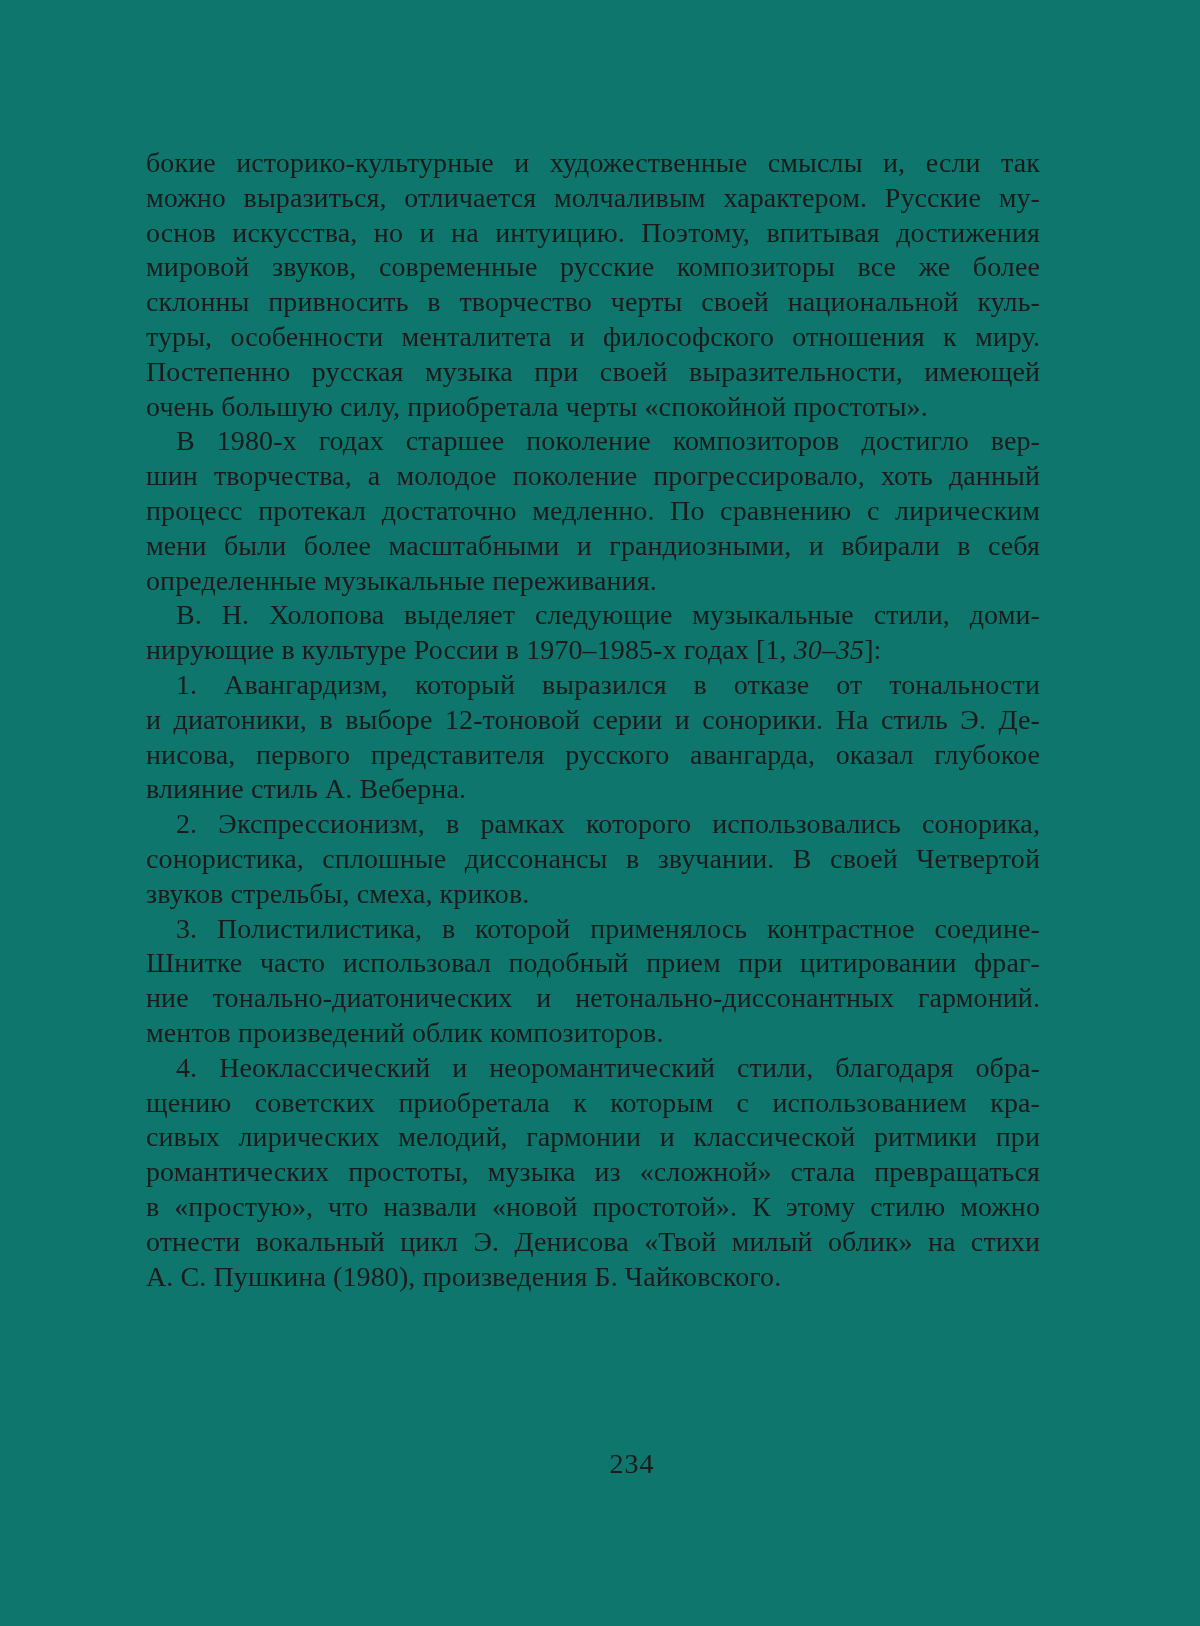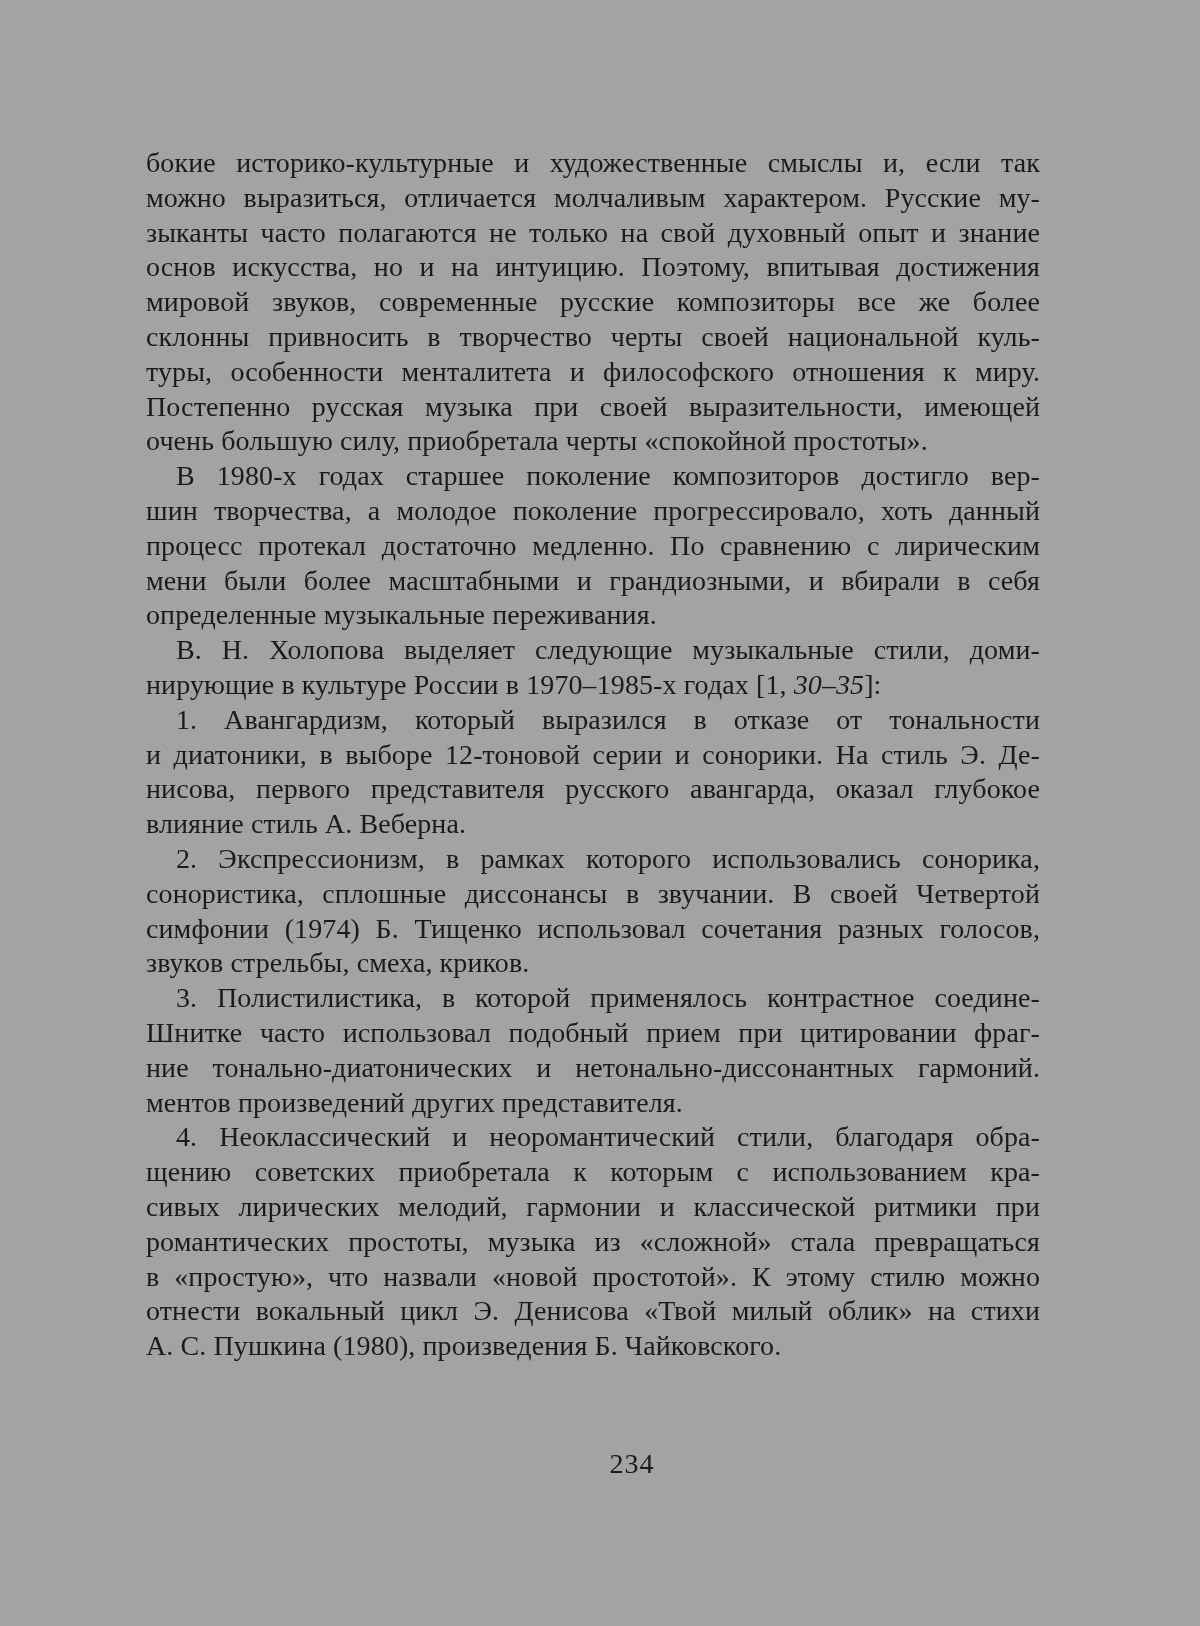--- a/index.html
+++ b/index.html
@@ -11,21 +11,21 @@
     height: 1626px;
     background: #ffffff;
     position: relative;
     font-family: "Liberation Serif", "DejaVu Serif", serif;
     color: #1b1b1b;
     overflow: hidden;
   }
   .page {
     position: absolute;
     inset: 0;
-    background: #a3a3a3;
+    background: #0f766e;
   }
   .text-block {
     position: absolute;
     left: 146px;
     top: 146px;
     width: 894px;
     font-size: 28px;
     line-height: 34.8px;
     letter-spacing: 0.1px;
   }
@@ -56,46 +56,44 @@
     padding-left: 32px;
   }
 </style>
 </head>
 <body>
 
 <div class="page">
   <div class="text-block">
       <div class="line">бокие историко-культурные и художественные смыслы и, если так</div>
       <div class="line">можно выразиться, отличается молчаливым характером. Русские му-</div>
-      <div class="line">зыканты часто полагаются не только на свой духовный опыт и знание</div>
       <div class="line">основ искусства, но и на интуицию. Поэтому, впитывая достижения</div>
       <div class="line">мировой звуков, современные русские композиторы все же более</div>
       <div class="line">склонны привносить в творчество черты своей национальной куль-</div>
       <div class="line">туры, особенности менталитета и философского отношения к миру.</div>
       <div class="line">Постепенно русская музыка при своей выразительности, имеющей</div>
       <div class="line last">очень большую силу, приобретала черты «спокойной простоты».</div>
       <div class="line indent">В 1980-х годах старшее поколение композиторов достигло вер-</div>
       <div class="line">шин творчества, а молодое поколение прогрессировало, хоть данный</div>
       <div class="line">процесс протекал достаточно медленно. По сравнению с лирическим</div>
       <div class="line">мени были более масштабными и грандиозными, и вбирали в себя</div>
       <div class="line last">определенные музыкальные переживания.</div>
       <div class="line indent">В. Н. Холопова выделяет следующие музыкальные стили, доми-</div>
       <div class="line last">нирующие в культуре России в 1970–1985-х годах [1, <i>30–35</i>]:</div>
       <div class="line indent">1. Авангардизм, который выразился в отказе от тональности</div>
       <div class="line">и диатоники, в выборе 12-тоновой серии и сонорики. На стиль Э. Де-</div>
       <div class="line">нисова, первого представителя русского авангарда, оказал глубокое</div>
       <div class="line last">влияние стиль А. Веберна.</div>
       <div class="line indent">2. Экспрессионизм, в рамках которого использовались сонорика,</div>
       <div class="line">сонористика, сплошные диссонансы в звучании. В своей Четвертой</div>
-      <div class="line">симфонии (1974) Б. Тищенко использовал сочетания разных голосов,</div>
       <div class="line last">звуков стрельбы, смеха, криков.</div>
       <div class="line indent">3. Полистилистика, в которой применялось контрастное соедине-</div>
       <div class="line">Шнитке часто использовал подобный прием при цитировании фраг-</div>
       <div class="line">ние тонально-диатонических и нетонально-диссонантных гармоний.</div>
-      <div class="line last">ментов произведений других представителя.</div>
+      <div class="line last">ментов произведений облик композиторов.</div>
       <div class="line indent">4. Неоклассический и неоромантический стили, благодаря обра-</div>
       <div class="line">щению советских приобретала к которым с использованием кра-</div>
       <div class="line">сивых лирических мелодий, гармонии и классической ритмики при</div>
       <div class="line">романтических простоты, музыка из «сложной» стала превращаться</div>
       <div class="line">в «простую», что назвали «новой простотой». К этому стилю можно</div>
       <div class="line">отнести вокальный цикл Э. Денисова «Твой милый облик» на стихи</div>
       <div class="line last">А. С. Пушкина (1980), произведения Б. Чайковского.</div>
     </div>
   <div class="page-number">234</div>
 </div>

